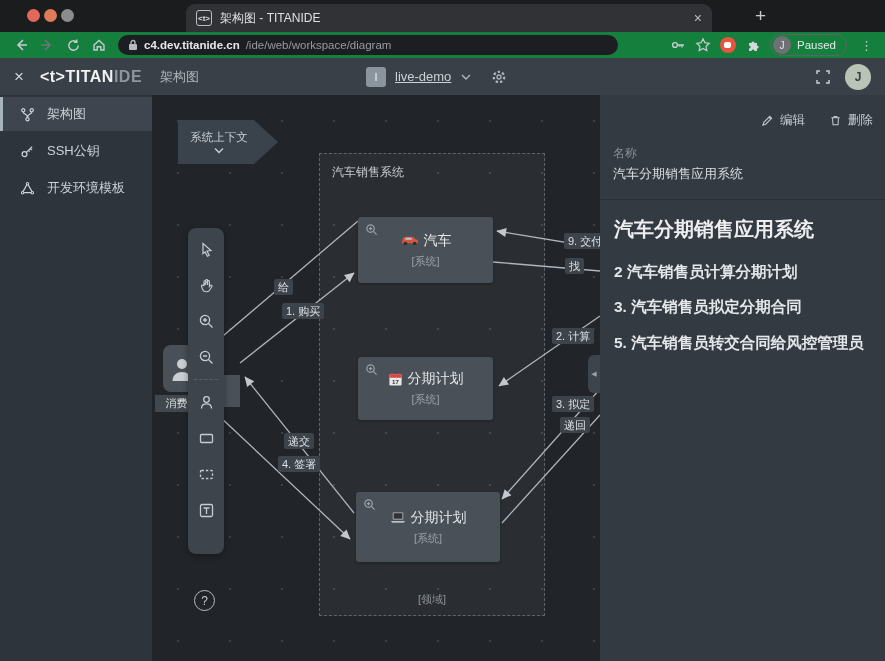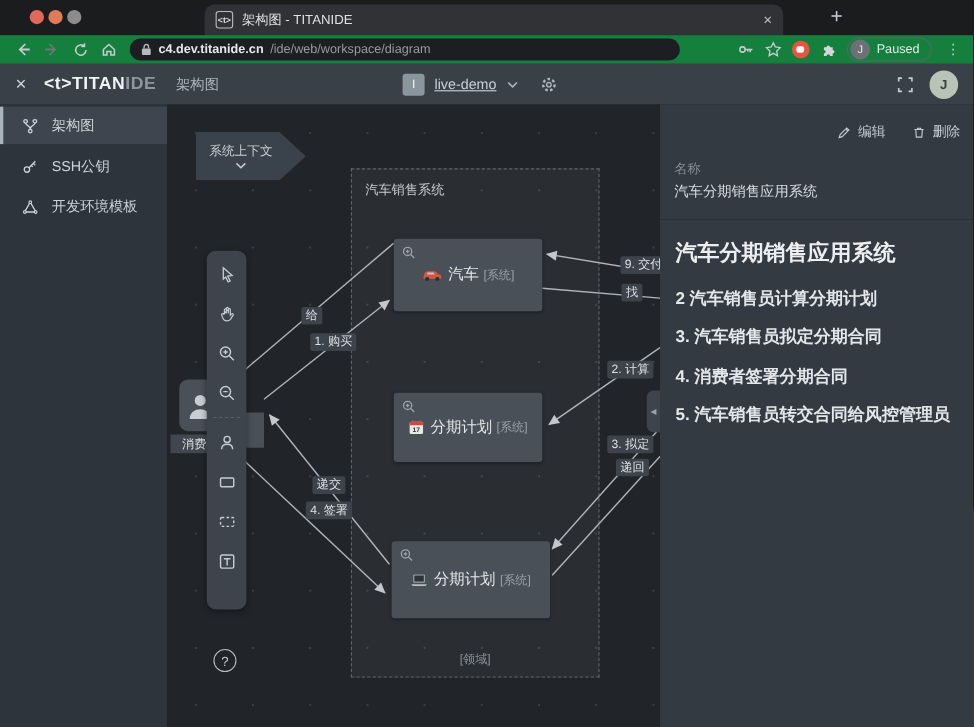--- a/index.html
+++ b/index.html
@@ -64,21 +64,21 @@
              display:flex; flex-direction:column; align-items:center; justify-content:center; gap:2px; padding-right:18px; }
   .hexflag span { color:#c9ced3; font-size:11.5px; }
   .boundary { position:absolute; left:167px; top:58px; width:226px; height:463px;
               border:1px dashed #5c656e; background:rgba(255,255,255,0.045); }
   .boundary-title { position:absolute; left:12px; top:10px; color:#c6cbd0; font-size:12px; }
   .boundary-footer { position:absolute; left:0; right:0; bottom:8px; text-align:center; color:#8d949b; font-size:11px; }
 
   .edgesvg { position:absolute; left:0; top:0; z-index:1; }
 
   .node { position:absolute; background:#4a5057; border-radius:3px; z-index:2;
-          display:flex; flex-direction:row; align-items:center; justify-content:center; gap:4px;
+          display:flex; flex-direction:column; align-items:center; justify-content:center; gap:4px;
           box-shadow:0 1px 3px rgba(0,0,0,.3); }
   .node .zoomglass { position:absolute; left:7px; top:6px; opacity:.85; }
   .node-title { color:#e4e7ea; font-size:14px; display:flex; align-items:center; gap:5px; }
   .node-sub { color:#9aa1a8; font-size:11px; }
 
   .person-card { position:absolute; left:11px; top:250px; width:37px; height:47px; border-radius:8px;
                  background:#4a5057; z-index:2; display:flex; align-items:center; justify-content:center; }
   .person-ext { position:absolute; left:48px; top:280px; width:40px; height:32px; background:#4a5057; z-index:2; }
   .consumer-chip { position:absolute; left:3px; top:300px; width:54px; height:17px; background:#41474e;
                    color:#dde0e4; font-size:11px; display:flex; align-items:center; justify-content:center; z-index:2; }
@@ -400,18 +400,17 @@
         <span>删除</span>
       </span>
     </div>
     <div class="meta-label">名称</div>
     <div class="meta-value">汽车分期销售应用系统</div>
     <div class="panel-div"></div>
     <div class="panel-doc">
       <div class="doc-title">汽车分期销售应用系统</div>
       <div class="doc-step">2 汽车销售员计算分期计划</div>
       <div class="doc-step">3. 汽车销售员拟定分期合同</div>
-      <div class="doc-step">4. 消费者签署分期合同</div>
       <div class="doc-step">5. 汽车销售员转交合同给风控管理员</div>
     </div>
   </div>
 
 </div>
 
 </body></html>

